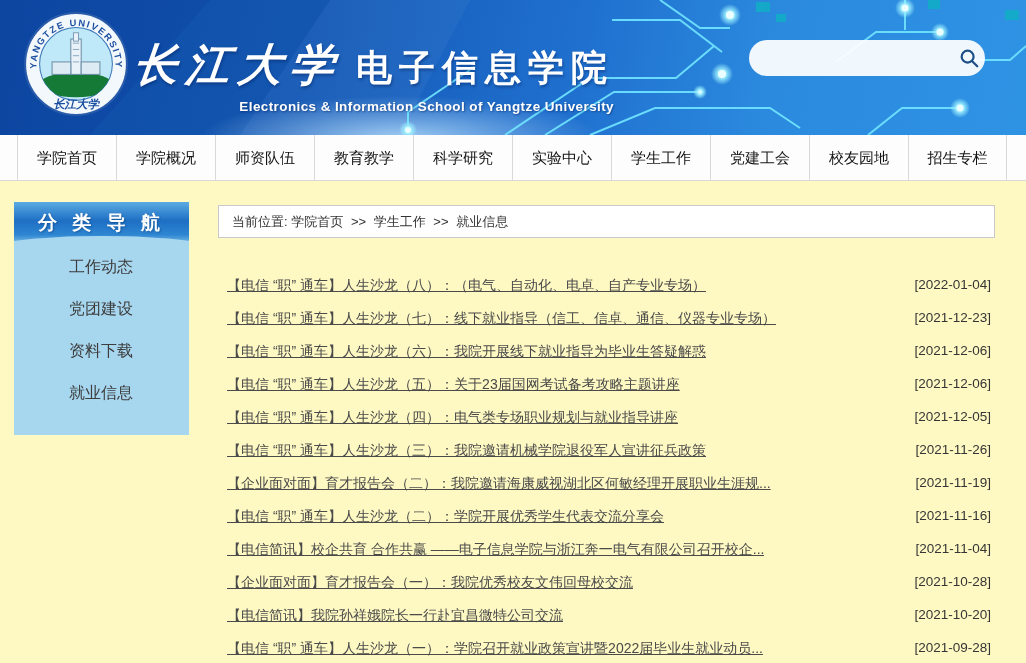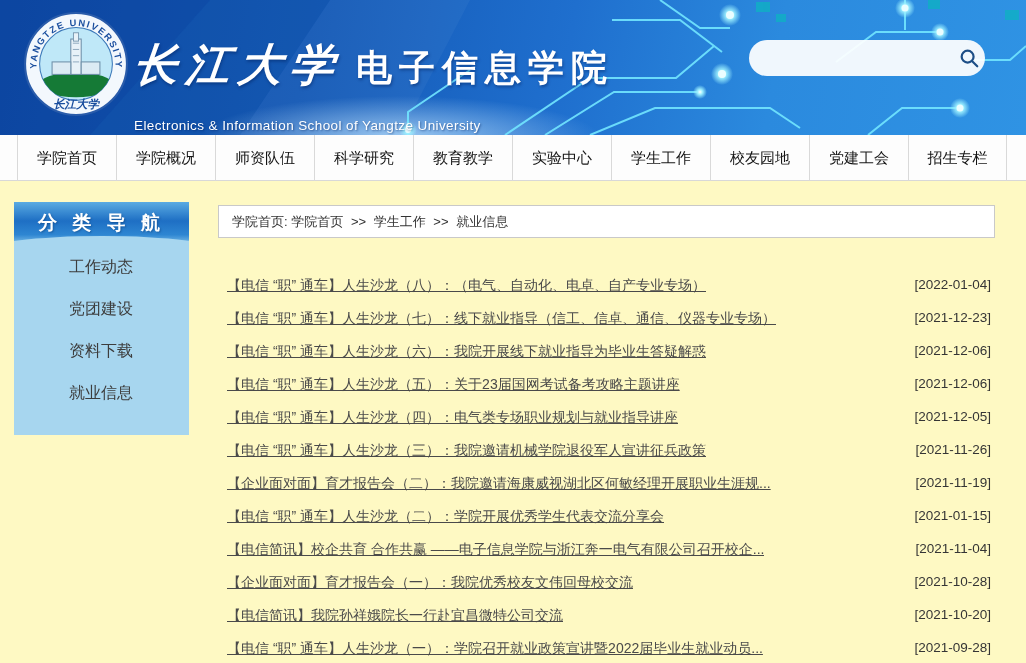--- a/index.html
+++ b/index.html
@@ -10,22 +10,22 @@
   .site-header { position:relative; width:1026px; height:135px; overflow:hidden;
     background:linear-gradient(100deg,#0f4aa6 0%,#1459b6 30%,#1f6fce 55%,#2b8ade 75%,#2f93e4 100%); }
   .header-art { position:absolute; inset:0; }
   .logo-wrap { position:absolute; left:24px; top:12px; width:104px; height:104px; cursor:pointer; }
   .title-block { position:absolute; left:134px; top:36px; color:#fff; }
   .title-line { display:flex; align-items:baseline; white-space:nowrap; }
   .title-script { font-size:44px; font-weight:bold; font-style:italic; transform:skewX(-6deg);
     letter-spacing:8px; margin-right:14px; text-shadow:1px 2px 3px rgba(0,30,90,.45); }
   .title-main { font-size:36px; font-weight:bold; letter-spacing:7px;
     text-shadow:1px 2px 3px rgba(0,30,90,.45); }
-  .subtitle { margin-top:23px; font-size:13.5px; font-weight:normal; letter-spacing:.4px;
-    text-shadow:1px 1px 2px rgba(0,30,90,.5); }
+  .subtitle { margin-top:4px; font-size:13.5px; font-weight:bold; letter-spacing:.4px;
+    text-shadow:1px 1px 2px rgba(0,30,90,.5);text-align:right; }
   .search-pill { position:absolute; right:41px; top:40px; width:236px; height:36px;
     background:rgba(255,255,255,.93); border-radius:18px; display:flex; align-items:center; }
   .search-input { flex:1; height:100%; border:none; outline:none; background:transparent;
     padding:0 6px 0 16px; font-size:14px; color:#234; border-radius:18px; }
   .search-btn { width:40px; height:36px; border:none; background:transparent; cursor:pointer;
     display:flex; align-items:center; justify-content:center; }
 
   
   .nav-bar { width:1026px; height:46px; background:#fdfdfd; display:flex;
     padding-left:17px; border-bottom:1px solid #d8d8d8; }
@@ -163,46 +163,46 @@
         <line x1="15.5" y1="15.5" x2="21" y2="21"></line>
       </svg>
     </button>
   </div>
 </div>
 
 <nav class="nav-bar">
   <a class="nav-item">学院首页</a>
   <a class="nav-item">学院概况</a>
   <a class="nav-item">师资队伍</a>
+  <a class="nav-item">教育教学</a>
   <a class="nav-item">科学研究</a>
-  <a class="nav-item">教育教学</a>
   <a class="nav-item">实验中心</a>
   <a class="nav-item">学生工作</a>
+  <a class="nav-item">党建工会</a>
   <a class="nav-item">校友园地</a>
-  <a class="nav-item">党建工会</a>
   <a class="nav-item">招生专栏</a>
 </nav>
 
 <div class="main">
 
   <aside class="sidebar">
     <div class="sidebar-header">
       <span class="sidebar-title">分 类 导 航</span>
     </div>
     <div class="sidebar-body">
       <div class="sidebar-item">工作动态</div>
       <div class="sidebar-item">党团建设</div>
       <div class="sidebar-item">资料下载</div>
       <div class="sidebar-item">就业信息</div>
     </div>
   </aside>
 
   <section class="content">
     <div class="breadcrumb">
-      <span>学院首页:</span>
+      <span>当前位置:</span>
       <a class="crumb">学院首页</a>
       <span class="crumb-sep">&gt;&gt;</span>
       <a class="crumb">学生工作</a>
       <span class="crumb-sep">&gt;&gt;</span>
       <a class="crumb">就业信息</a>
     </div>
 
     <div class="news-list">
       <div class="news-row">
         <a class="news-title">【电信 “职” 通车】人生沙龙（八）：（电气、自动化、电卓、自产专业专场）</a>
@@ -227,21 +227,21 @@
       <div class="news-row">
         <a class="news-title">【电信 “职” 通车】人生沙龙（三）：我院邀请机械学院退役军人宣讲征兵政策</a>
         <span class="news-date">[2021-11-26]</span>
       </div>
       <div class="news-row">
         <a class="news-title">【企业面对面】育才报告会（二）：我院邀请海康威视湖北区何敏经理开展职业生涯规...</a>
         <span class="news-date">[2021-11-19]</span>
       </div>
       <div class="news-row">
         <a class="news-title">【电信 “职” 通车】人生沙龙（二）：学院开展优秀学生代表交流分享会</a>
-        <span class="news-date">[2021-01-15]</span>
+        <span class="news-date">[2021-11-16]</span>
       </div>
       <div class="news-row">
         <a class="news-title">【电信简讯】校企共育 合作共赢 ——电子信息学院与浙江奔一电气有限公司召开校企...</a>
         <span class="news-date">[2021-11-04]</span>
       </div>
       <div class="news-row">
         <a class="news-title">【企业面对面】育才报告会（一）：我院优秀校友文伟回母校交流</a>
         <span class="news-date">[2021-10-28]</span>
       </div>
       <div class="news-row">

